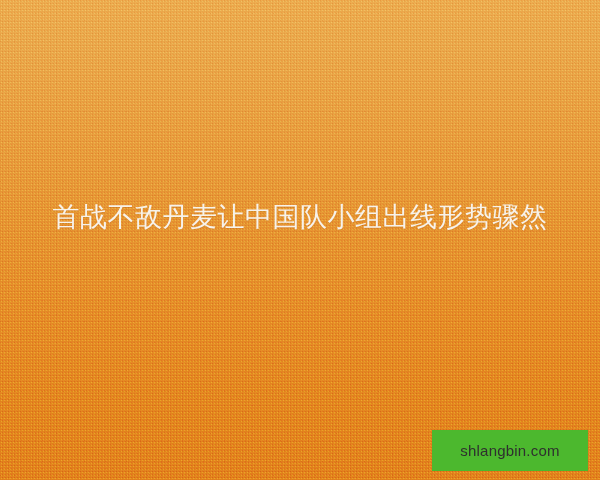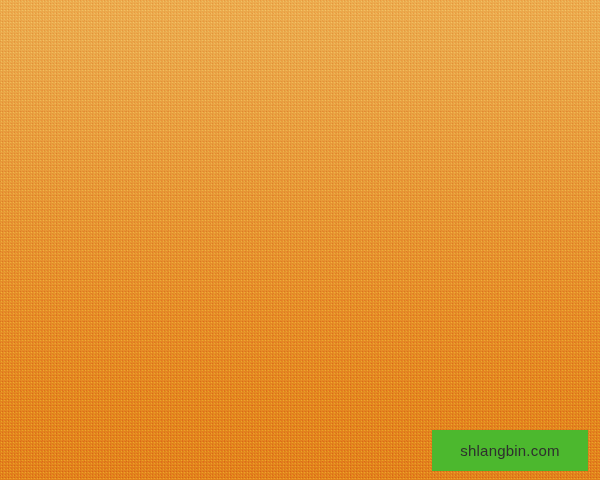--- a/index.html
+++ b/index.html
@@ -90,19 +90,20 @@
 </style>
 </head>
 <body>
 
 <div id="poster">
 
   <div id="grain"></div>
   <div id="grain2"></div>
 
   <div id="headline">
+    <span class="line">首战不敌丹麦让中国队小组出线形势骤然</span>
   </div>
 
   <div id="watermark">
     <span id="watermark-text">shlangbin.com</span>
   </div>
 
 </div>
 
 </body></html>

